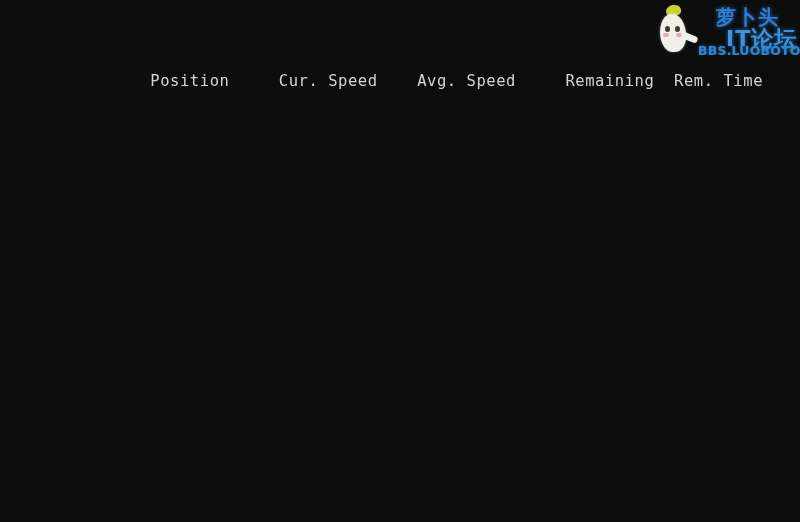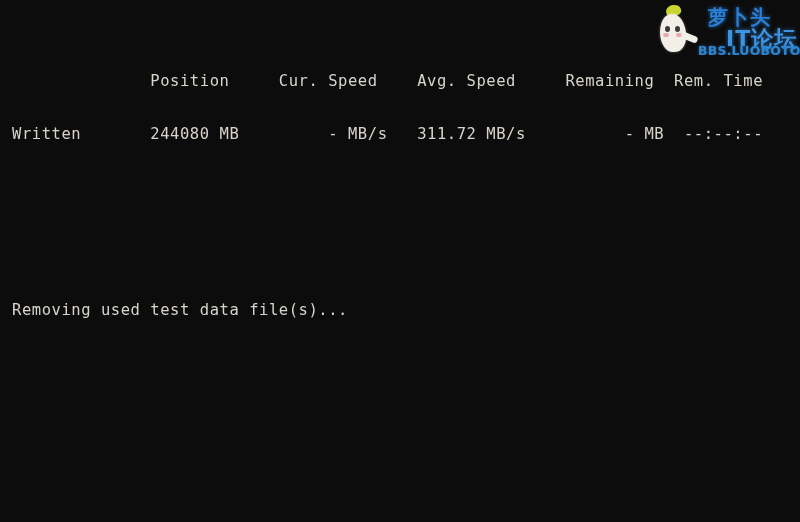--- a/index.html
+++ b/index.html
@@ -94,21 +94,21 @@
     background: #e89aa0;
     border-radius: 50%;
     top: 29px;
     opacity: .85;
   }
   .wm-blush.l { left: 11px; }
   .wm-blush.r { left: 24px; }
 
   .wm-text-cn1 {
     position: absolute;
-    left: 68px; top: 4px;
+    left: 76px; top: 4px;
     font-family: "DejaVu Sans", "Liberation Sans", sans-serif;
     font-size: 20px;
     font-weight: bold;
     color: #2b7fd4;
     text-shadow: 1px 1px 0 #0a2a4a, 0 0 4px rgba(60,150,230,.7);
     letter-spacing: 1px;
   }
   .wm-text-cn2 {
     position: absolute;
     left: 86px; top: 24px;
@@ -130,25 +130,23 @@
     text-shadow: 0 0 3px rgba(40,120,200,.8);
   }
 </style>
 </head>
 <body>
 
 <div id="console">
 
   
   <div class="line tbl-row">              Position     Cur. Speed    Avg. Speed     Remaining  Rem. Time</div>
-  <div class="line tbl-row">Written       244080 MB         - MB/s   311.72 MB/s          - MB  --:--:--</div>
 
   <div class="blank"></div>
   <div class="blank"></div>
-  <div class="line">Removing used test data file(s)...</div>
 
   <div class="blank"></div>
   
 
   
   
 
   
 
   

